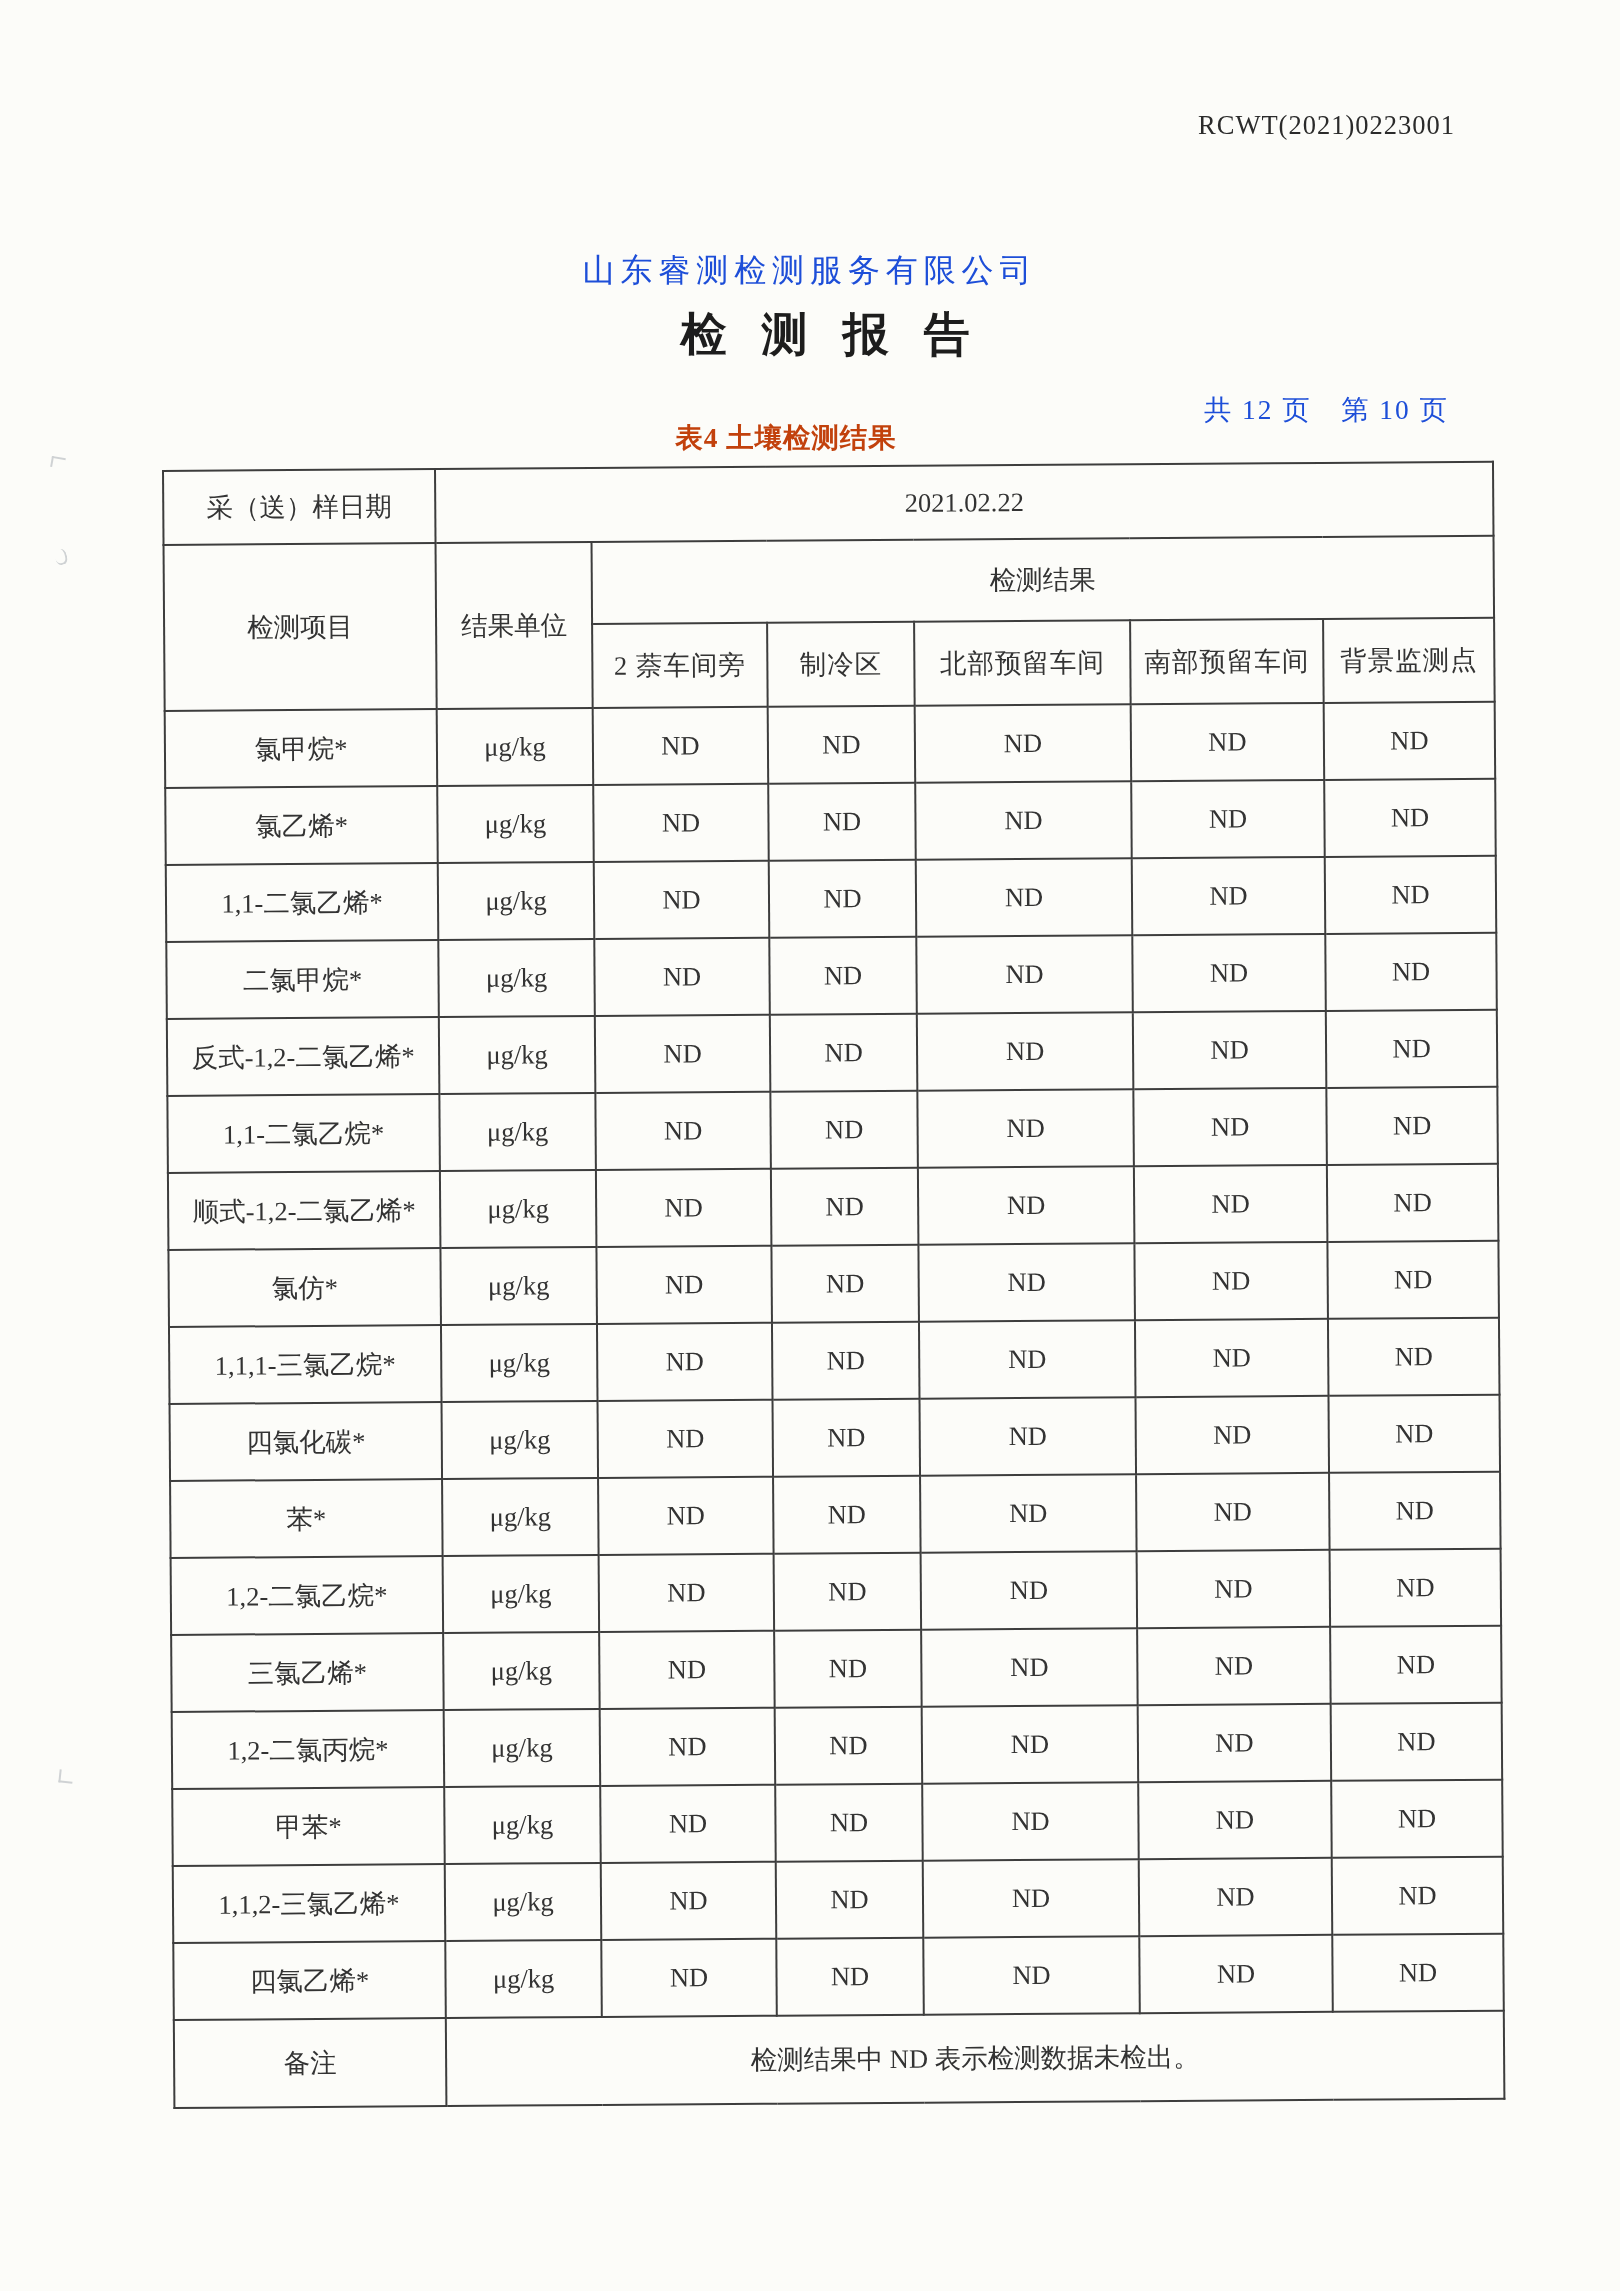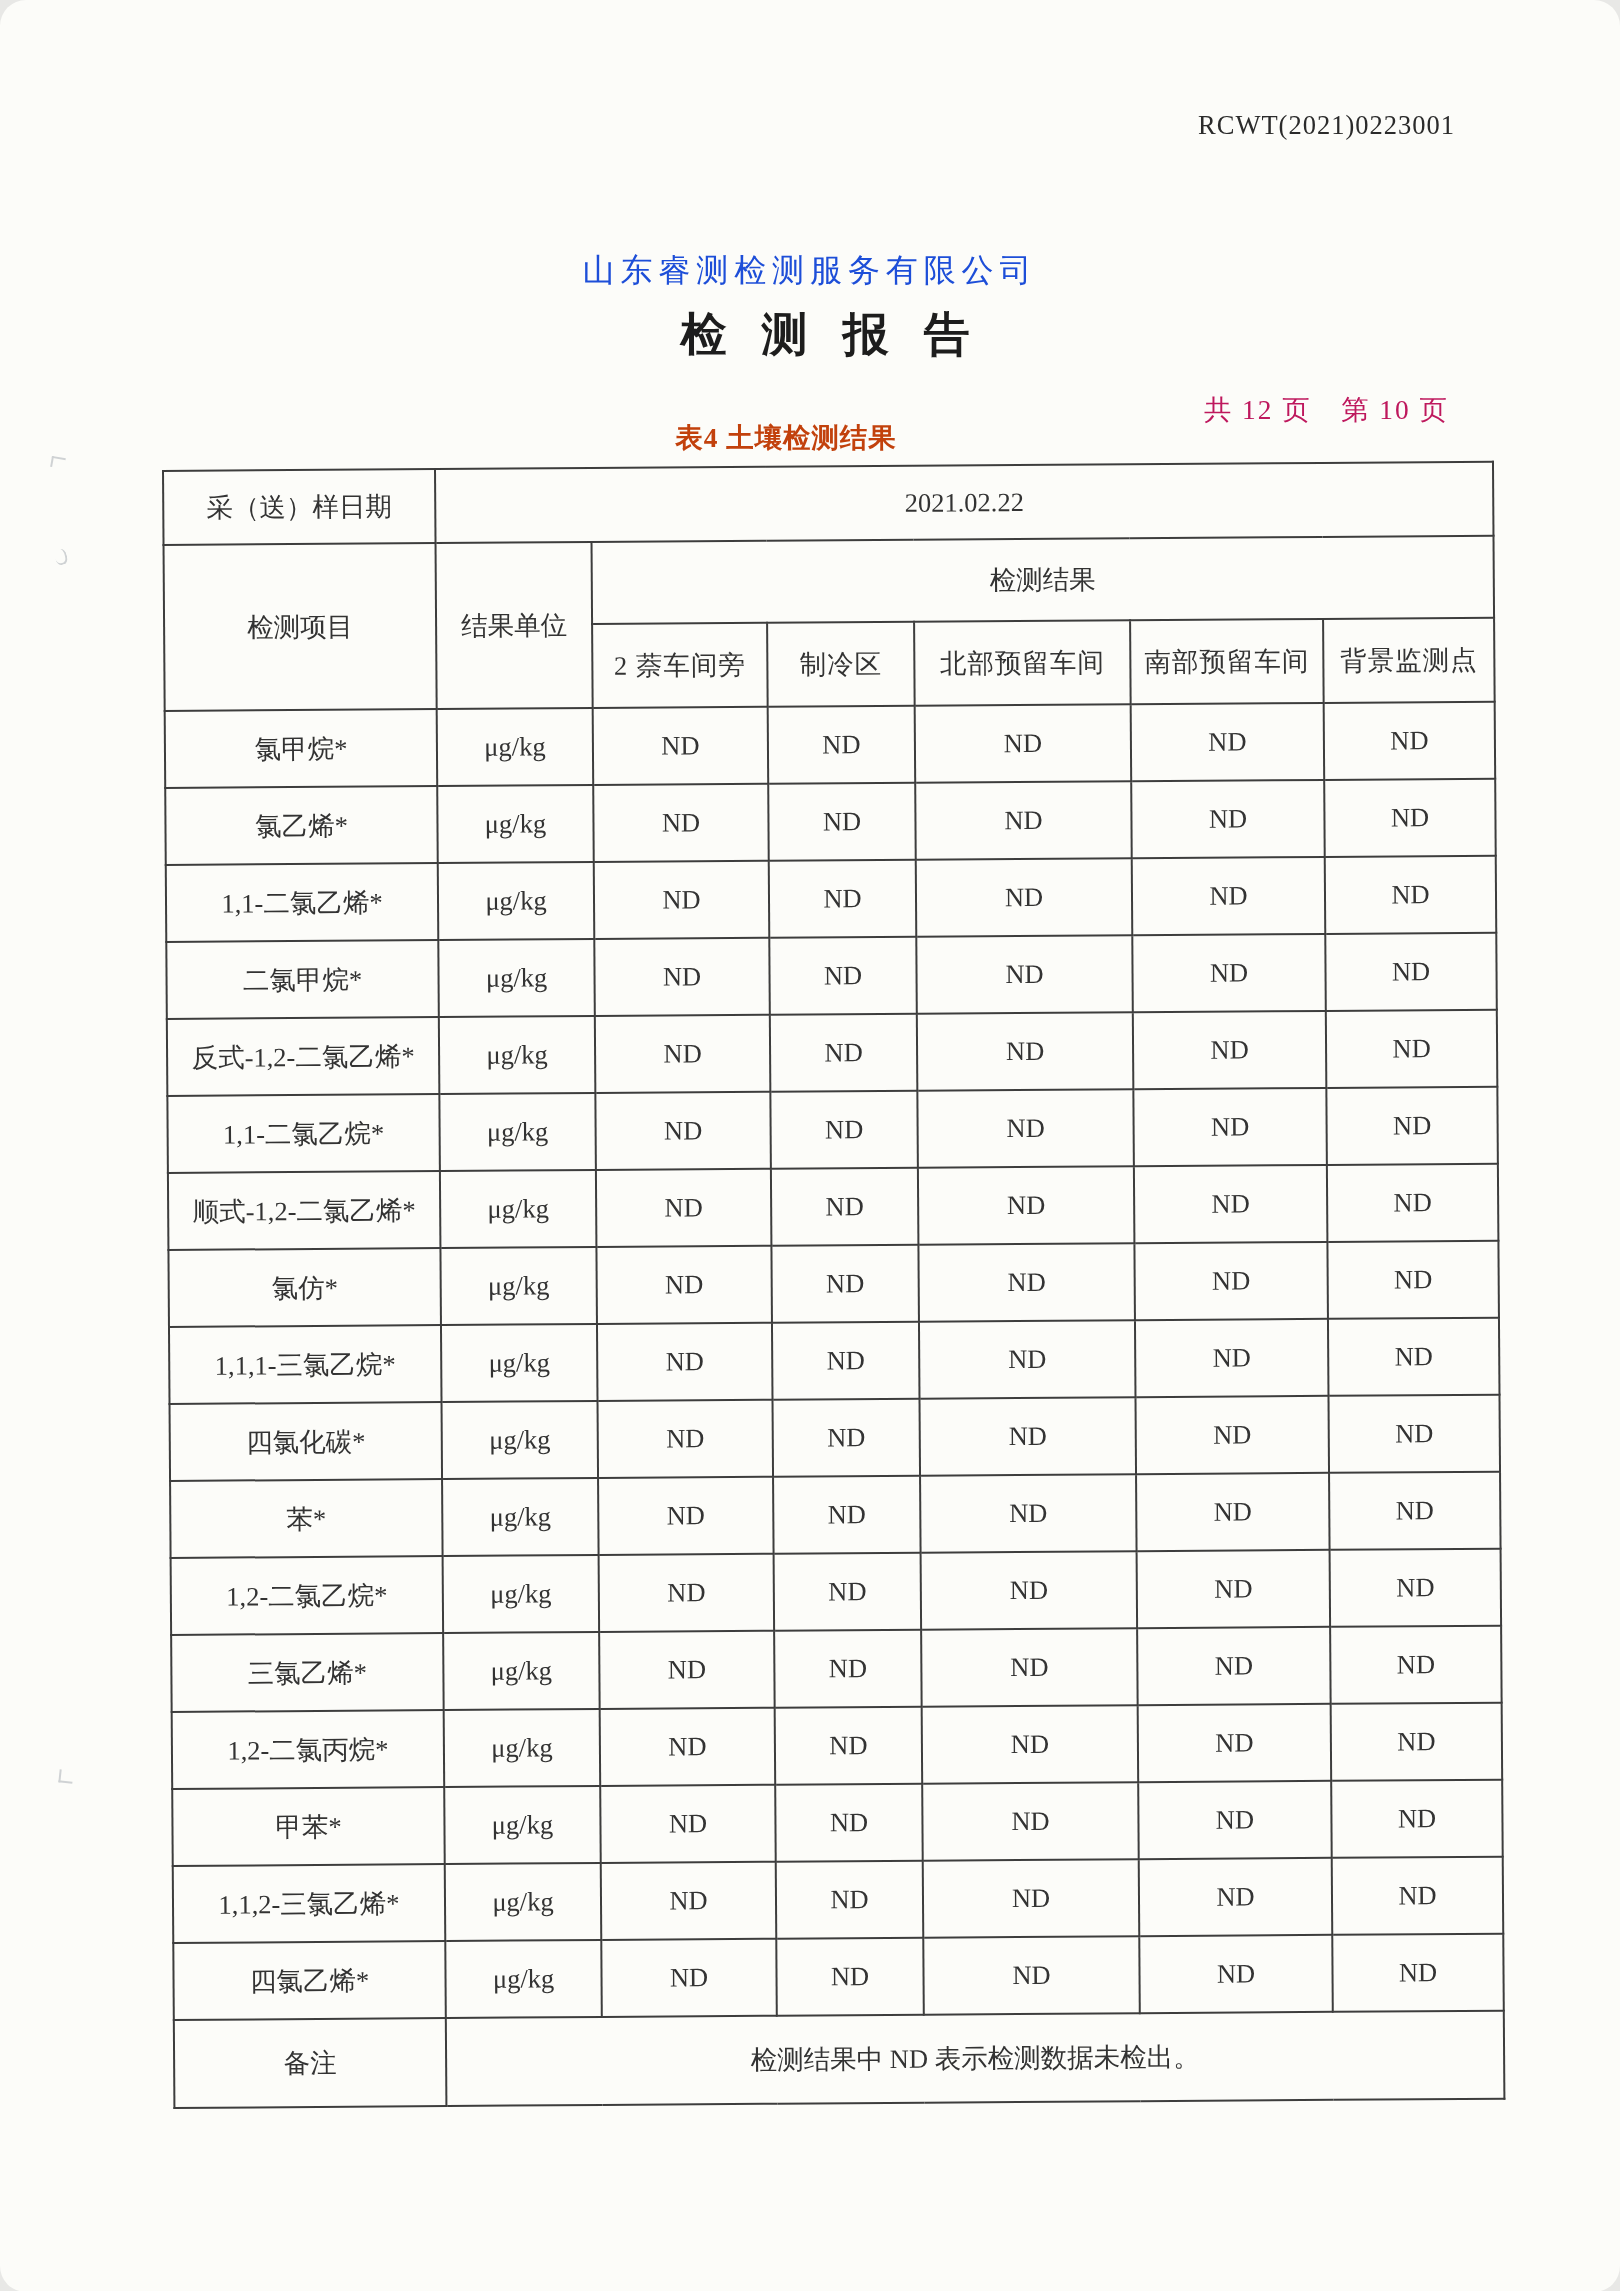--- a/index.html
+++ b/index.html
@@ -4,42 +4,41 @@
 <style>
   html, body { margin:0; padding:0; background:#e8e8e6; }
   .page {
     position:relative;
     width:1620px; height:2292px;
     margin:0 auto;
     background:#fcfcf9;
     font-family:"Liberation Serif","DejaVu Serif",serif;
     color:#2e2e2e;
     overflow:hidden;
-    border-radius:26px;
   }
   .report-no {
     position:absolute; top:110px; right:165px;
     font-size:26.5px; letter-spacing:1px; color:#2b2b2b;
   }
   .company {
     position:absolute; top:249px; left:0; width:100%;
     text-align:center; font-size:32px; letter-spacing:5.9px; color:#1d4ed8;
   }
   .title {
     position:absolute; top:304px; left:0; width:100%;
     text-align:center; font-size:46px; font-weight:bold;
     letter-spacing:11.8px; color:#1d1d1d;padding-left:21px;
   }
   .subtitle {
     position:absolute; top:420px; left:786px; transform:translateX(-50%);
     font-size:27.4px; letter-spacing:1px; color:#c2410c; white-space:nowrap;font-weight:bold;
   }
   .pagination {
     position:absolute; top:392px; right:171px;
-    font-size:27.4px; letter-spacing:2px; color:#be185d; white-space:nowrap;
+    font-size:27.4px; letter-spacing:2px; color:#1d4ed8; white-space:nowrap;
   }
   .table-wrap {
     position:absolute; left:162px; top:470px; width:1330px;
     transform:rotate(-0.4deg); transform-origin:0 0;
   }
   table.results {
     width:1330px; table-layout:fixed; border-collapse:collapse;
   }
   table.results td {
     border:2px solid #3d3d3d;

